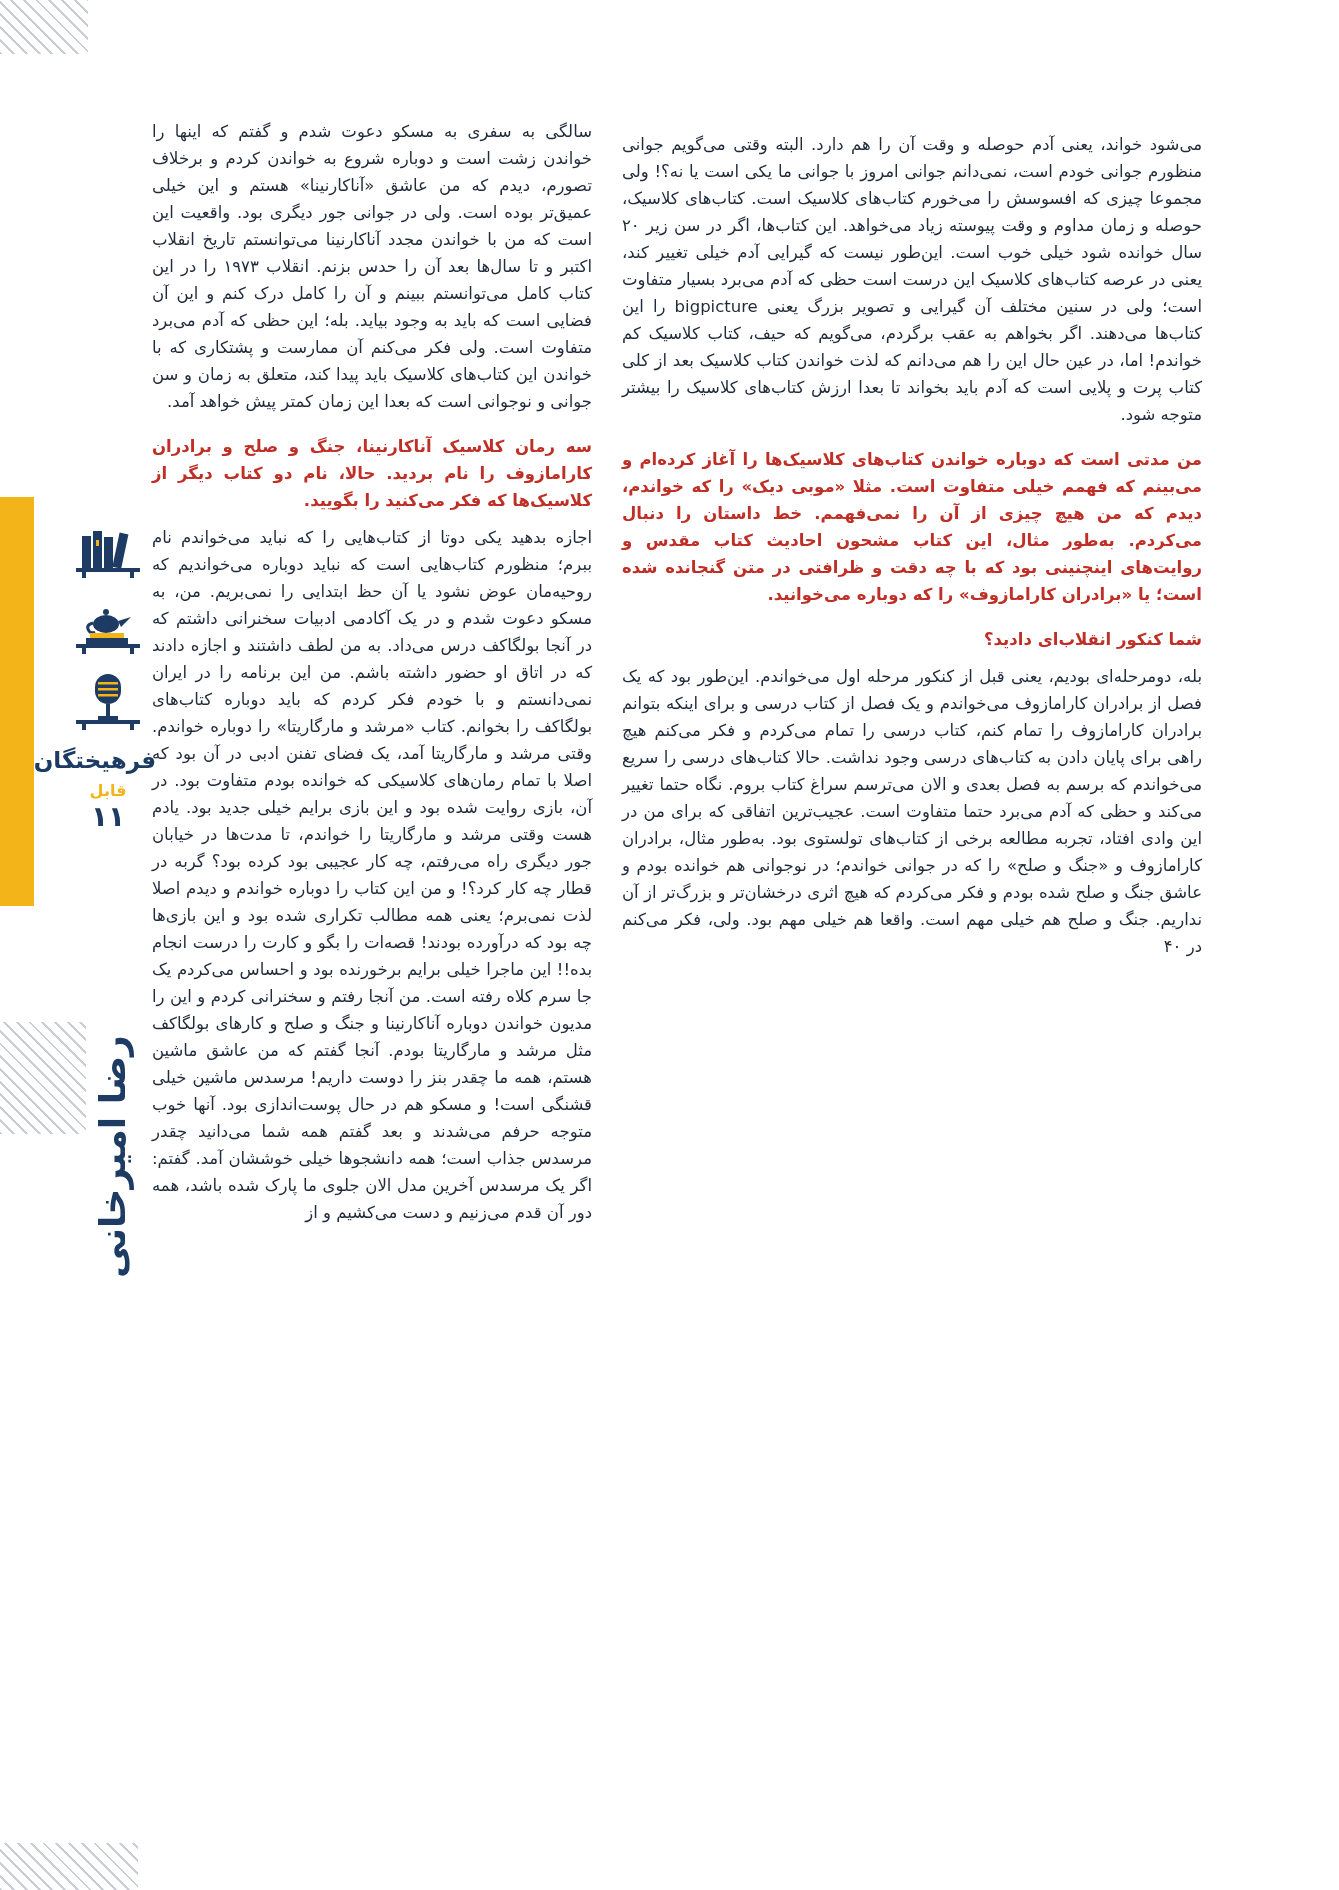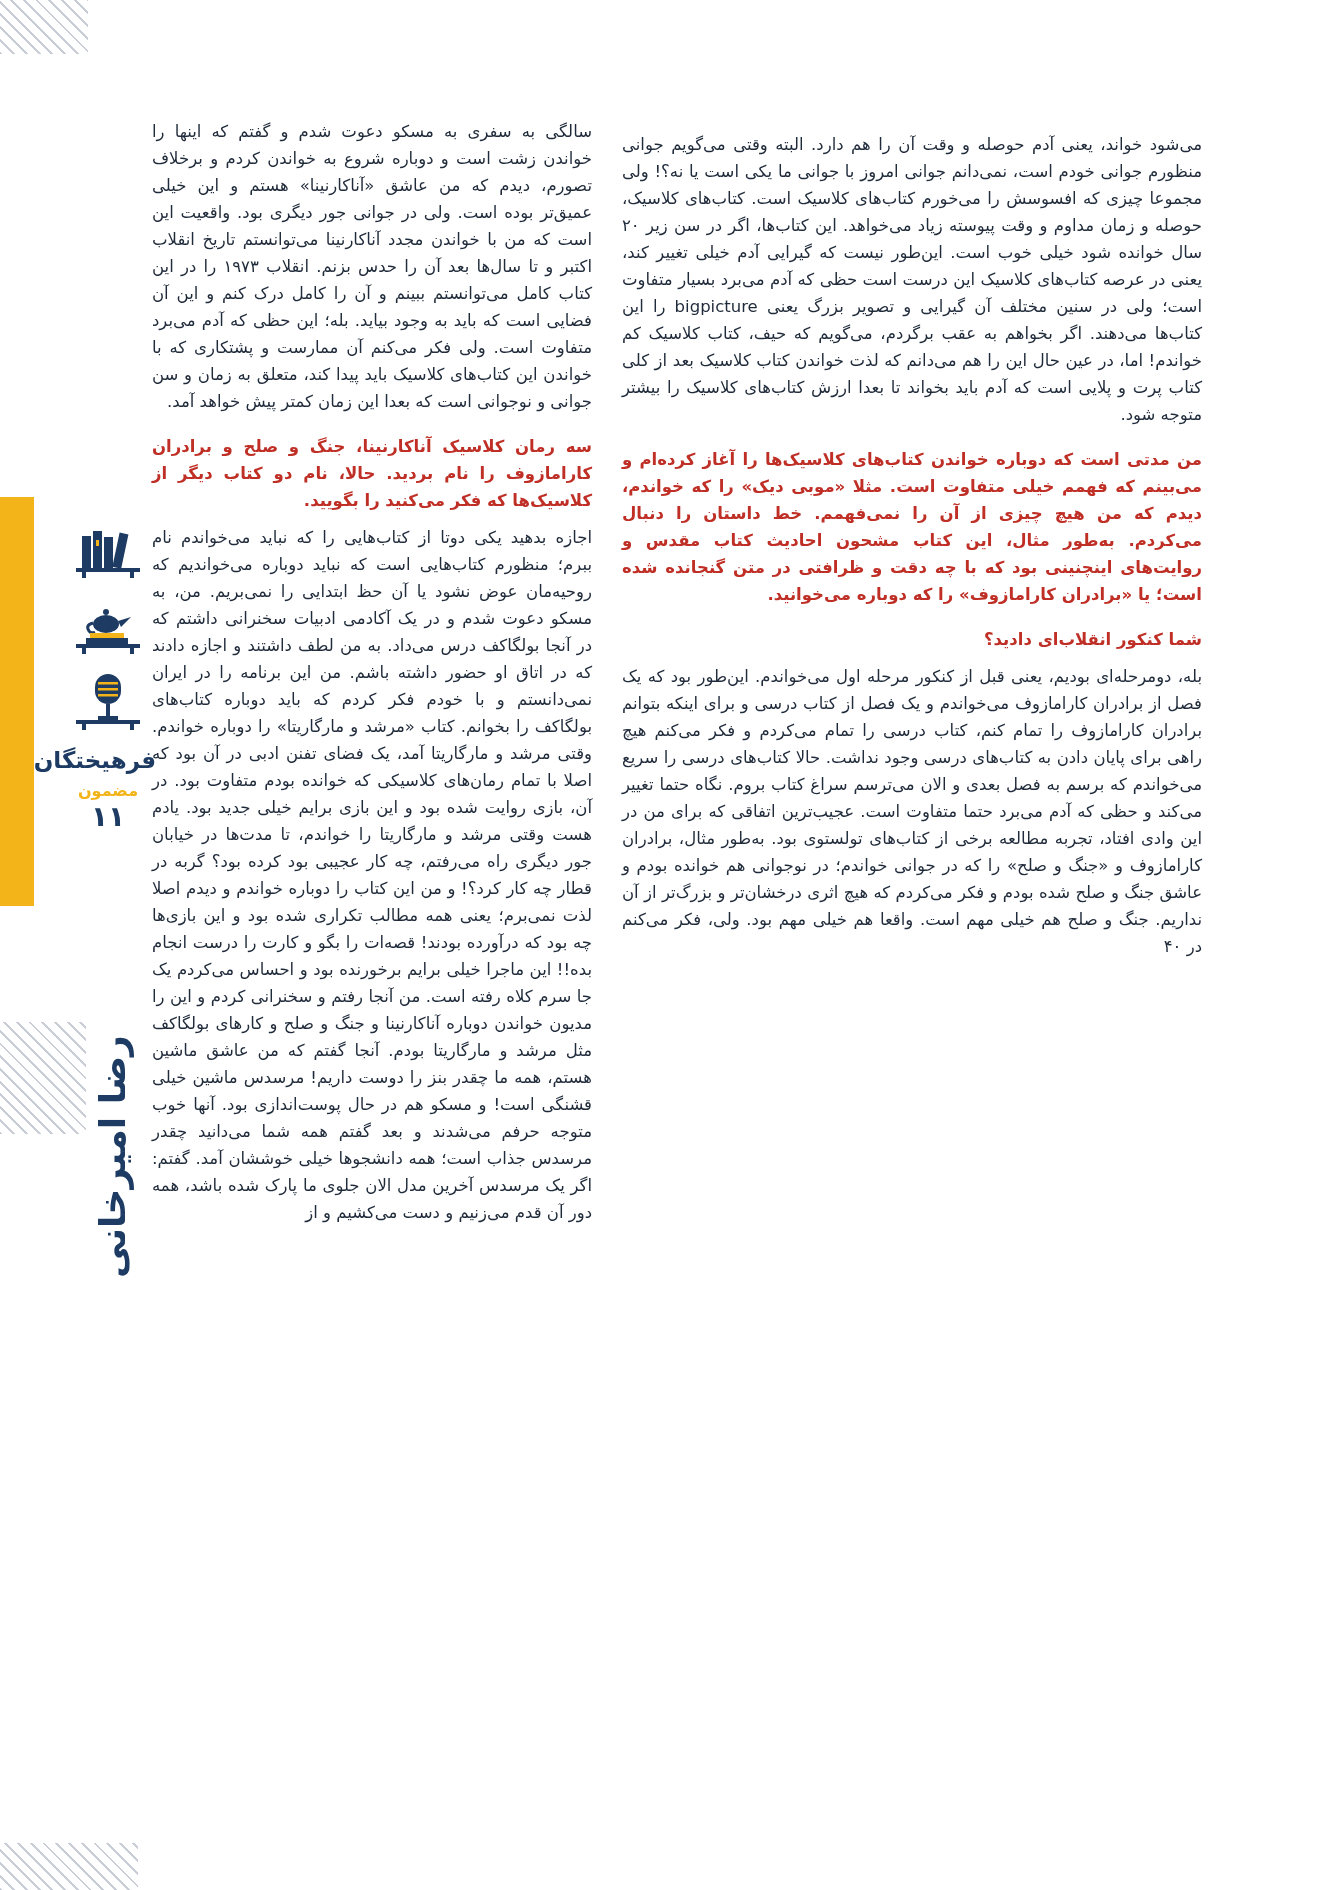--- a/index.html
+++ b/index.html
@@ -114,21 +114,21 @@
         <rect x="24" y="22" width="20" height="2.5" fill="#f2b418"></rect>
         <rect x="32" y="32" width="4" height="12" fill="#1d3b63"></rect>
         <rect x="24" y="44" width="20" height="4" fill="#1d3b63"></rect>
         <rect x="2" y="48" width="64" height="4" fill="#1d3b63"></rect>
         <rect x="8" y="52" width="4" height="6" fill="#1d3b63"></rect>
         <rect x="56" y="52" width="4" height="6" fill="#1d3b63"></rect>
       </svg>
     </div>
 
     <div class="brand">فرهیختگان</div>
-    <div class="section-label">مضمون</div>
+    <div class="section-label">قابل</div>
     <div class="page-number">۱۱</div>
   </aside>
 
   <div class="author-vertical">رضا امیرخانی</div>
 
   <section class="col col-right">
     <p class="body">می‌شود خواند، یعنی آدم حوصله و وقت آن را هم دارد. البته وقتی می‌گویم جوانی منظورم جوانی خودم است، نمی‌دانم جوانی امروز با جوانی ما یکی است یا نه؟! ولی مجموعا چیزی که افسوسش را می‌خورم کتاب‌های کلاسیک است. کتاب‌های کلاسیک، حوصله و زمان مداوم و وقت پیوسته زیاد می‌خواهد. این کتاب‌ها، اگر در سن زیر ۲۰ سال خوانده شود خیلی خوب است. این‌طور نیست که گیرایی آدم خیلی تغییر کند، یعنی در عرصه کتاب‌های کلاسیک این درست است حظی که آدم می‌برد بسیار متفاوت است؛ ولی در سنین مختلف آن گیرایی و تصویر بزرگ یعنی bigpicture را این کتاب‌ها می‌دهند. اگر بخواهم به عقب برگردم، می‌گویم که حیف، کتاب کلاسیک کم خواندم! اما، در عین حال این را هم می‌دانم که لذت خواندن کتاب کلاسیک بعد از کلی کتاب پرت و پلایی است که آدم باید بخواند تا بعدا ارزش کتاب‌های کلاسیک را بیشتر متوجه شود.</p>
     <p class="q">من مدتی است که دوباره خواندن کتاب‌های کلاسیک‌ها را آغاز کرده‌ام و می‌بینم که فهمم خیلی متفاوت است. مثلا «موبی دیک» را که خواندم، دیدم که من هیچ چیزی از آن را نمی‌فهمم. خط داستان را دنبال می‌کردم. به‌طور مثال، این کتاب مشحون احادیث کتاب مقدس و روایت‌های اینچنینی بود که با چه دقت و ظرافتی در متن گنجانده شده است؛ یا «برادران کارامازوف» را که دوباره می‌خوانید.</p>
     <p class="q">شما کنکور انقلاب‌ای دادید؟</p>
     <p class="body">بله، دومرحله‌ای بودیم، یعنی قبل از کنکور مرحله اول می‌خواندم. این‌طور بود که یک فصل از برادران کارامازوف می‌خواندم و یک فصل از کتاب درسی و برای اینکه بتوانم برادران کارامازوف را تمام کنم، کتاب درسی را تمام می‌کردم و فکر می‌کنم هیچ راهی برای پایان دادن به کتاب‌های درسی وجود نداشت. حالا کتاب‌های درسی را سریع می‌خواندم که برسم به فصل بعدی و الان می‌ترسم سراغ کتاب بروم. نگاه حتما تغییر می‌کند و حظی که آدم می‌برد حتما متفاوت است. عجیب‌ترین اتفاقی که برای من در این وادی افتاد، تجربه مطالعه برخی از کتاب‌های تولستوی بود. به‌طور مثال، برادران کارامازوف و «جنگ و صلح» را که در جوانی خواندم؛ در نوجوانی هم خوانده بودم و عاشق جنگ و صلح شده بودم و فکر می‌کردم که هیچ اثری درخشان‌تر و بزرگ‌تر از آن نداریم. جنگ و صلح هم خیلی مهم است. واقعا هم خیلی مهم بود. ولی، فکر می‌کنم در ۴۰</p>

